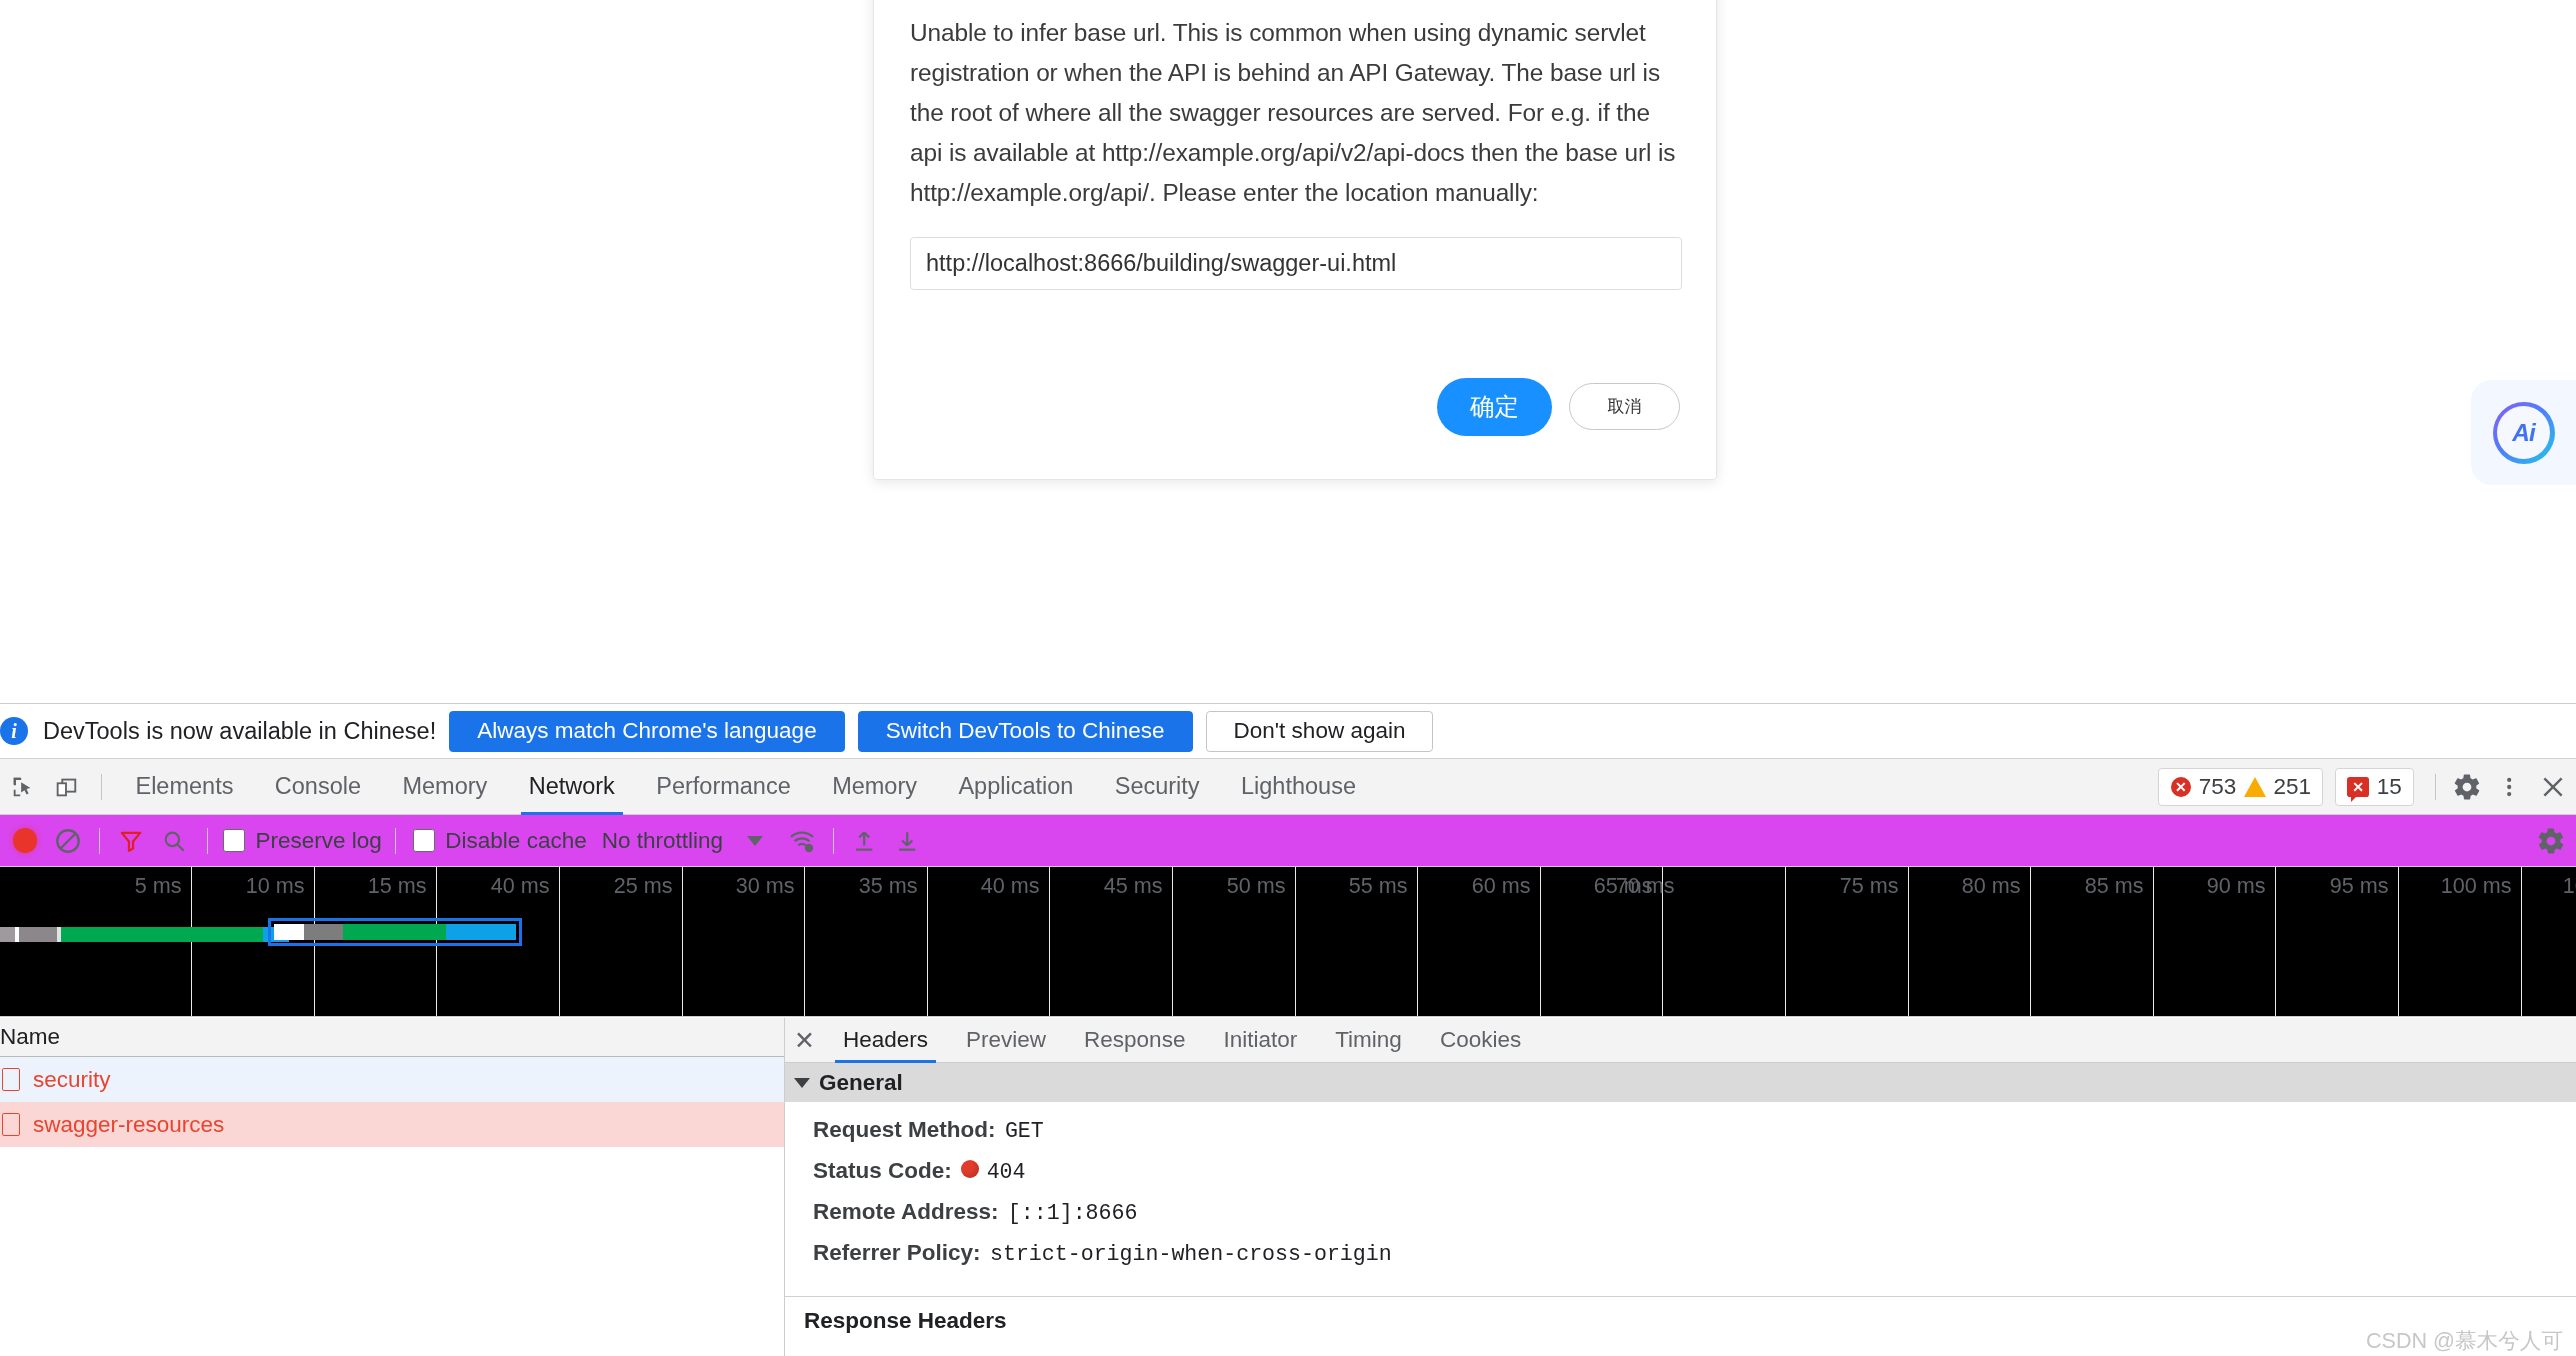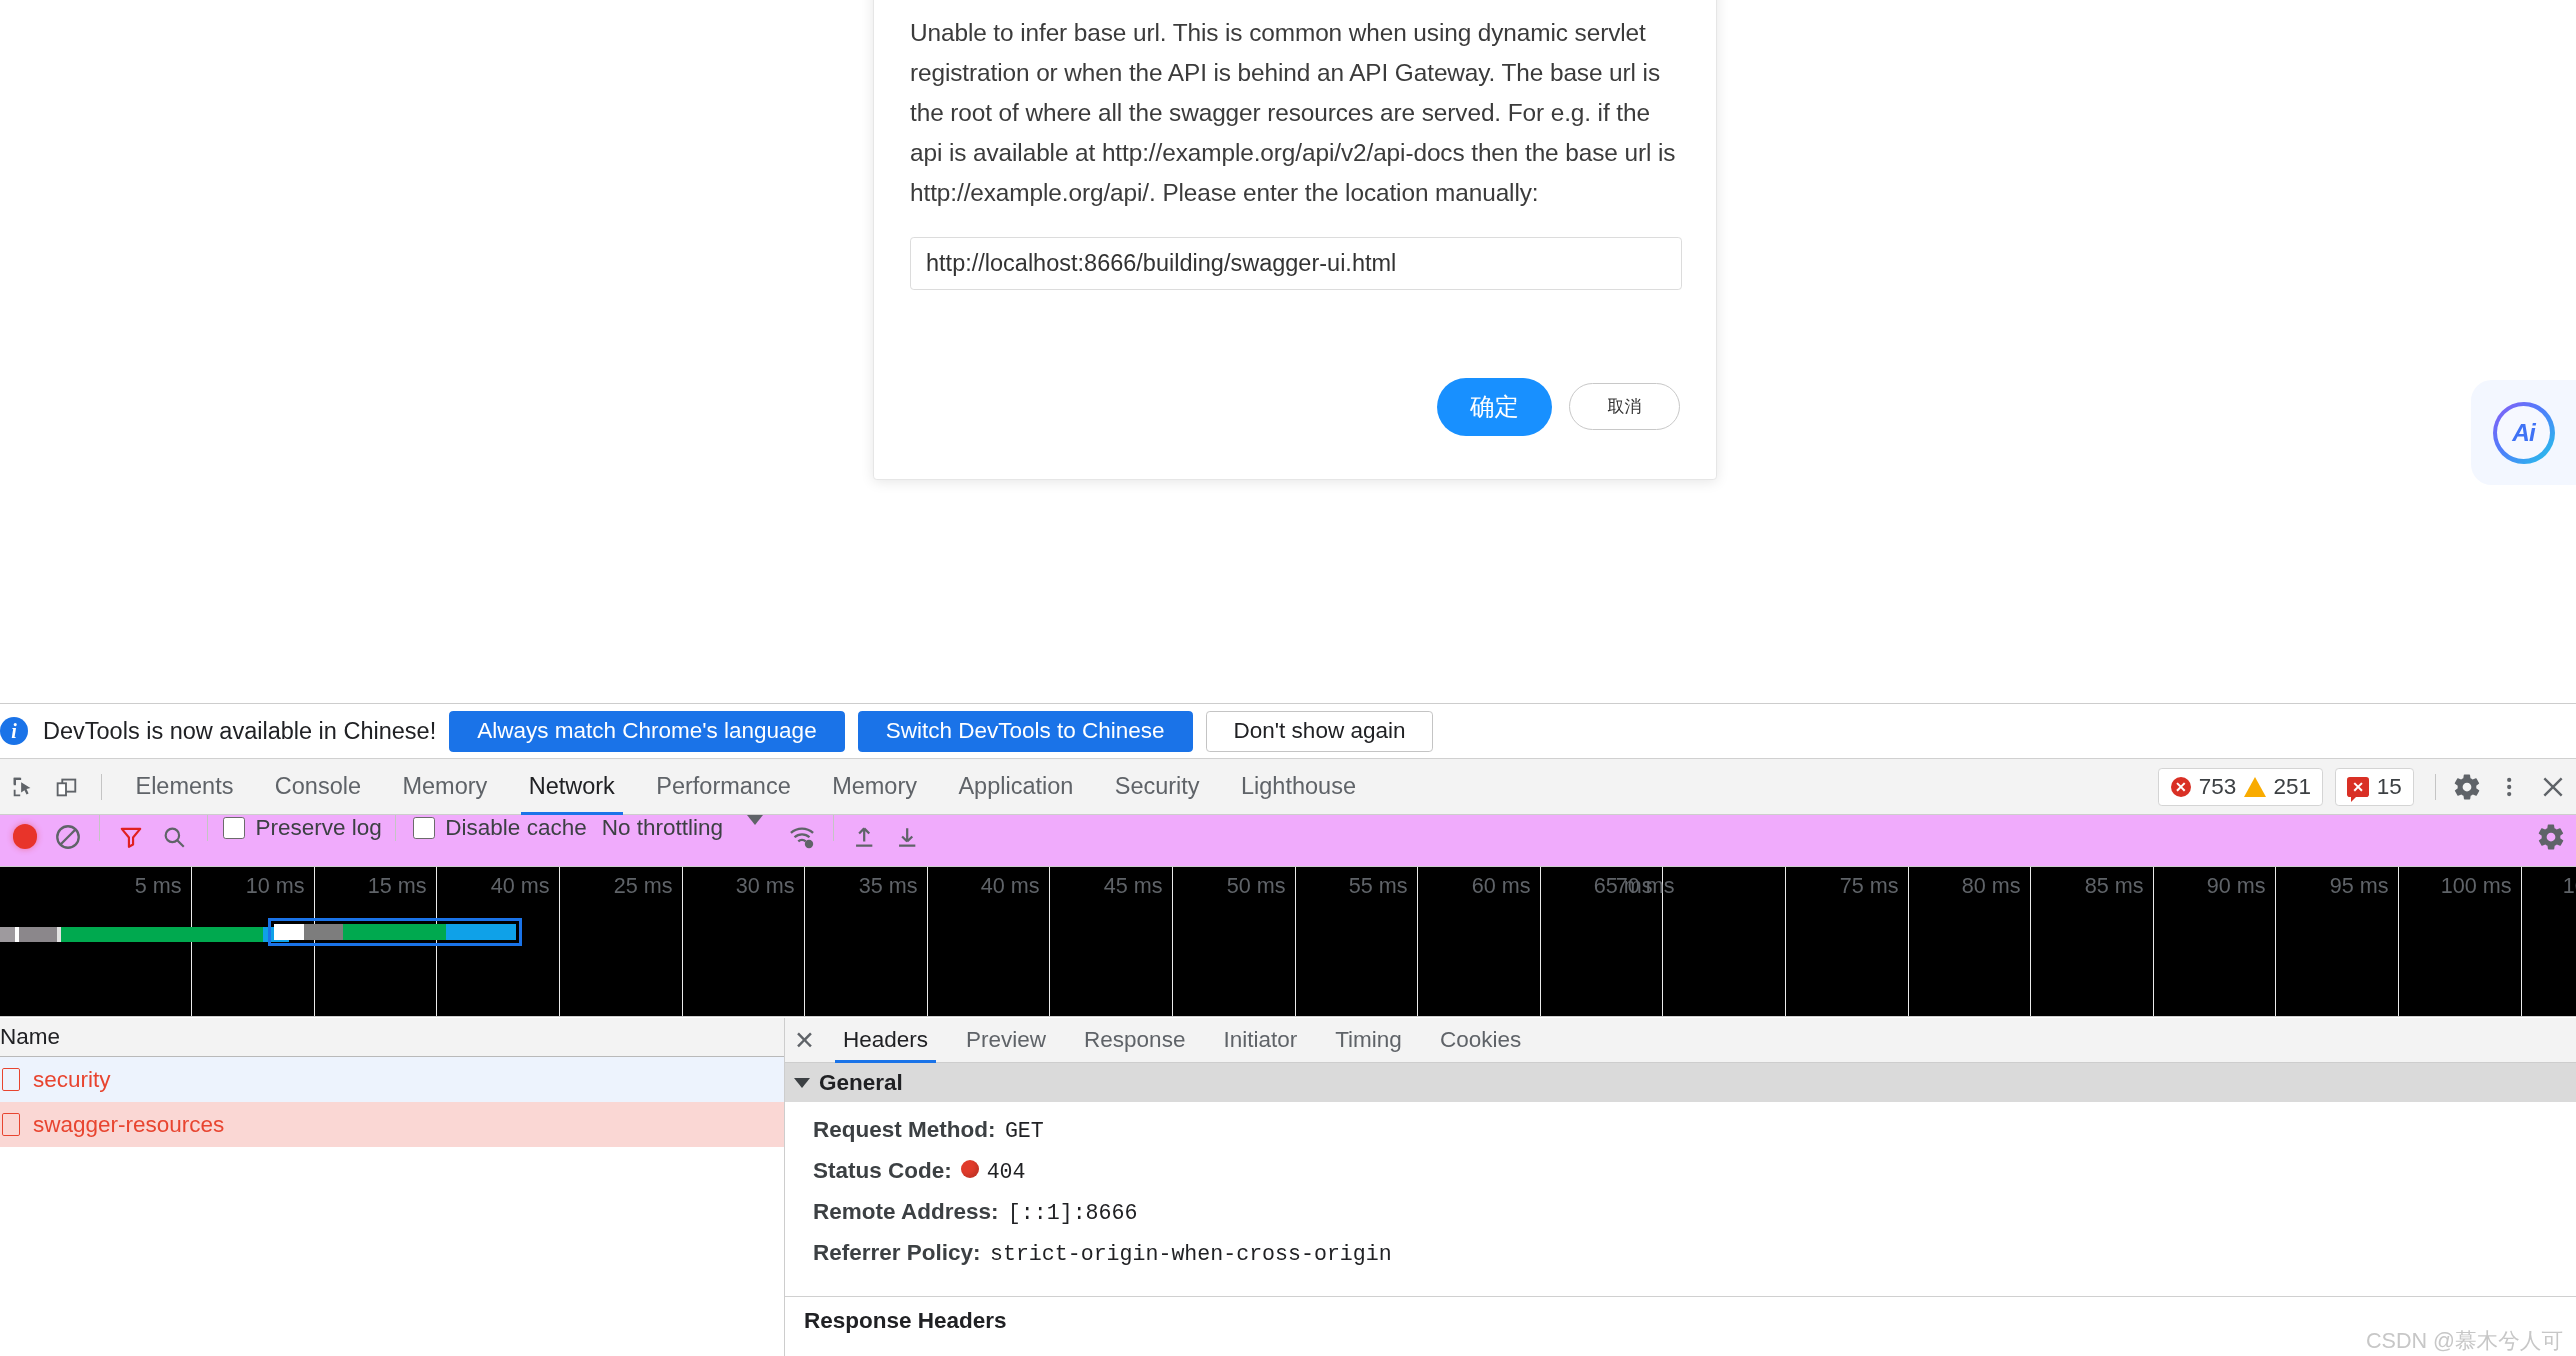--- a/index.html
+++ b/index.html
@@ -165,21 +165,21 @@
     font-size: 14px; font-weight: bold; display: flex; align-items: center; justify-content: center;
     position: relative;
   }
   .issue-sq::after {
     content: ""; position: absolute; left: 3.8px; bottom: -4.7px;
     border-left: 5.6px solid #d93025; border-bottom: 5.6px solid transparent;
   }
 
   
   .net-toolbar {
-    height: 52px; background: #f0abfc; display: flex; align-items: flex-start;
+    height: 52px; background: #d946ef; display: flex; align-items: center;
     border-bottom: 0.9px solid #cdcdcd; position: relative;
   }
   .rec-dot {
     width: 24.4px; height: 24.4px; border-radius: 50%; background: #e8342a;
     box-shadow: 0 0 6.6px rgba(232,52,42,0.45);
   }
   .chk {
     width: 22.5px; height: 22.5px; border: 1.9px solid #6b6b6b; border-radius: 2.8px;
     background: #fff; flex: 0 0 auto;
   }

